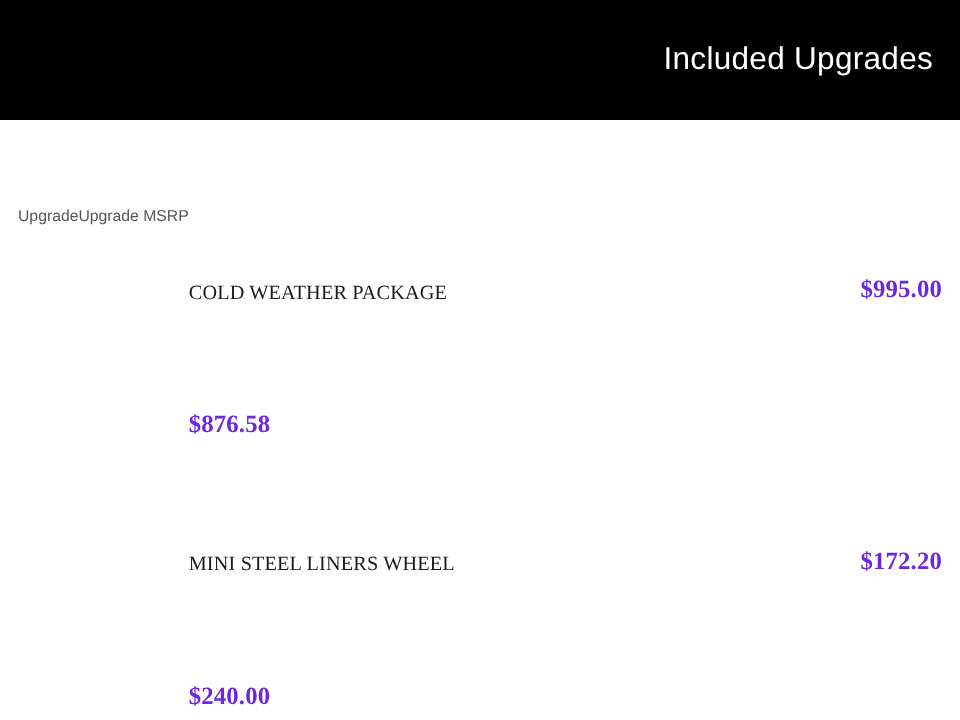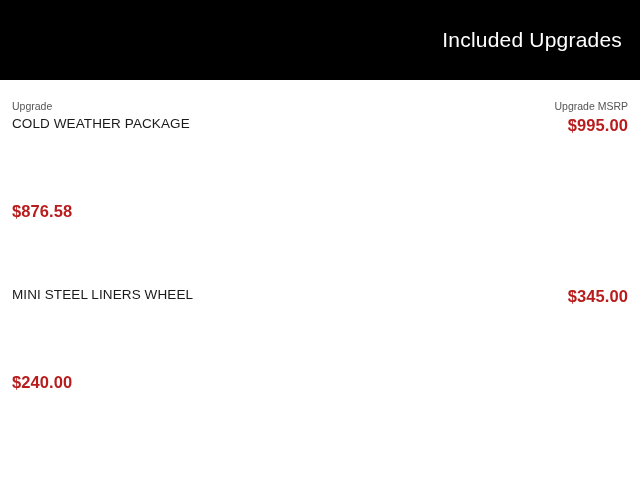--- a/index.html
+++ b/index.html
@@ -14,20 +14,21 @@
     color: #111111;
     overflow: hidden;
   }
   .page {
     width: 640px;
     height: 480px;
     position: relative;
     display: flex;
     flex-direction: column;
     background: #ffffff;
+    gap: 38px;
   }
   .header {
     background: #000000;
     height: 80px;
     display: flex;
     align-items: center;
     justify-content: flex-end;
     padding: 0 18px 0 0;
     box-sizing: border-box;
   }
@@ -37,21 +38,21 @@
     font-weight: 400;
     letter-spacing: 0.2px;
     line-height: 1;
     padding-bottom: 2px;
   }
   .content {
     flex: 1 1 auto;
     padding: 0 12px;
     box-sizing: border-box;
     display: flex;
-    flex-direction: column;
+    flex-direction: row;
   }
   .col-head {
     display: flex;
     justify-content: space-between;
     align-items: baseline;
     padding-top: 20px;
     padding-bottom: 4px;
   }
   .col-head span {
     font-size: 10.5px;
@@ -60,32 +61,34 @@
   }
   .rows {
     flex: 1 1 auto;
     display: flex;
     flex-direction: column;
   }
   .row {
     flex: 1 1 0;
     display: flex;
     justify-content: space-between;
+    align-items: flex-end;
     padding-bottom: 6px;
     box-sizing: border-box;
+    font-family: Liberation Serif, serif;
   }
   .row-label {
     font-size: 13.5px;
     color: #1a1a1a;
     font-weight: 400;
     letter-spacing: 0.1px;
   }
   .row-price {
     font-size: 16.5px;
-    color: #b91c1c;
+    color: #6d28d9;
     font-weight: bold;
     letter-spacing: 0.1px;
   }
   .disclaimer {
     font-size: 8px;
     font-style: italic;
     color: #1a1a1a;
     padding: 10px 0 0 0;
     line-height: 1.2;
   }
@@ -115,21 +118,21 @@
         <div class="row-label">COLD WEATHER PACKAGE</div>
         <div class="row-price">$995.00</div>
       </div>
 
       <div class="row">
         <div class="row-price">$876.58</div>
       </div>
 
       <div class="row">
         <div class="row-label">MINI STEEL LINERS WHEEL</div>
-        <div class="row-price">$345.00</div>
+        <div class="row-price">$172.20</div>
       </div>
 
       <div class="row">
         <div class="row-price">$240.00</div>
       </div>
 
     </div>
 
     <div class="bottom-pad"></div>
 

